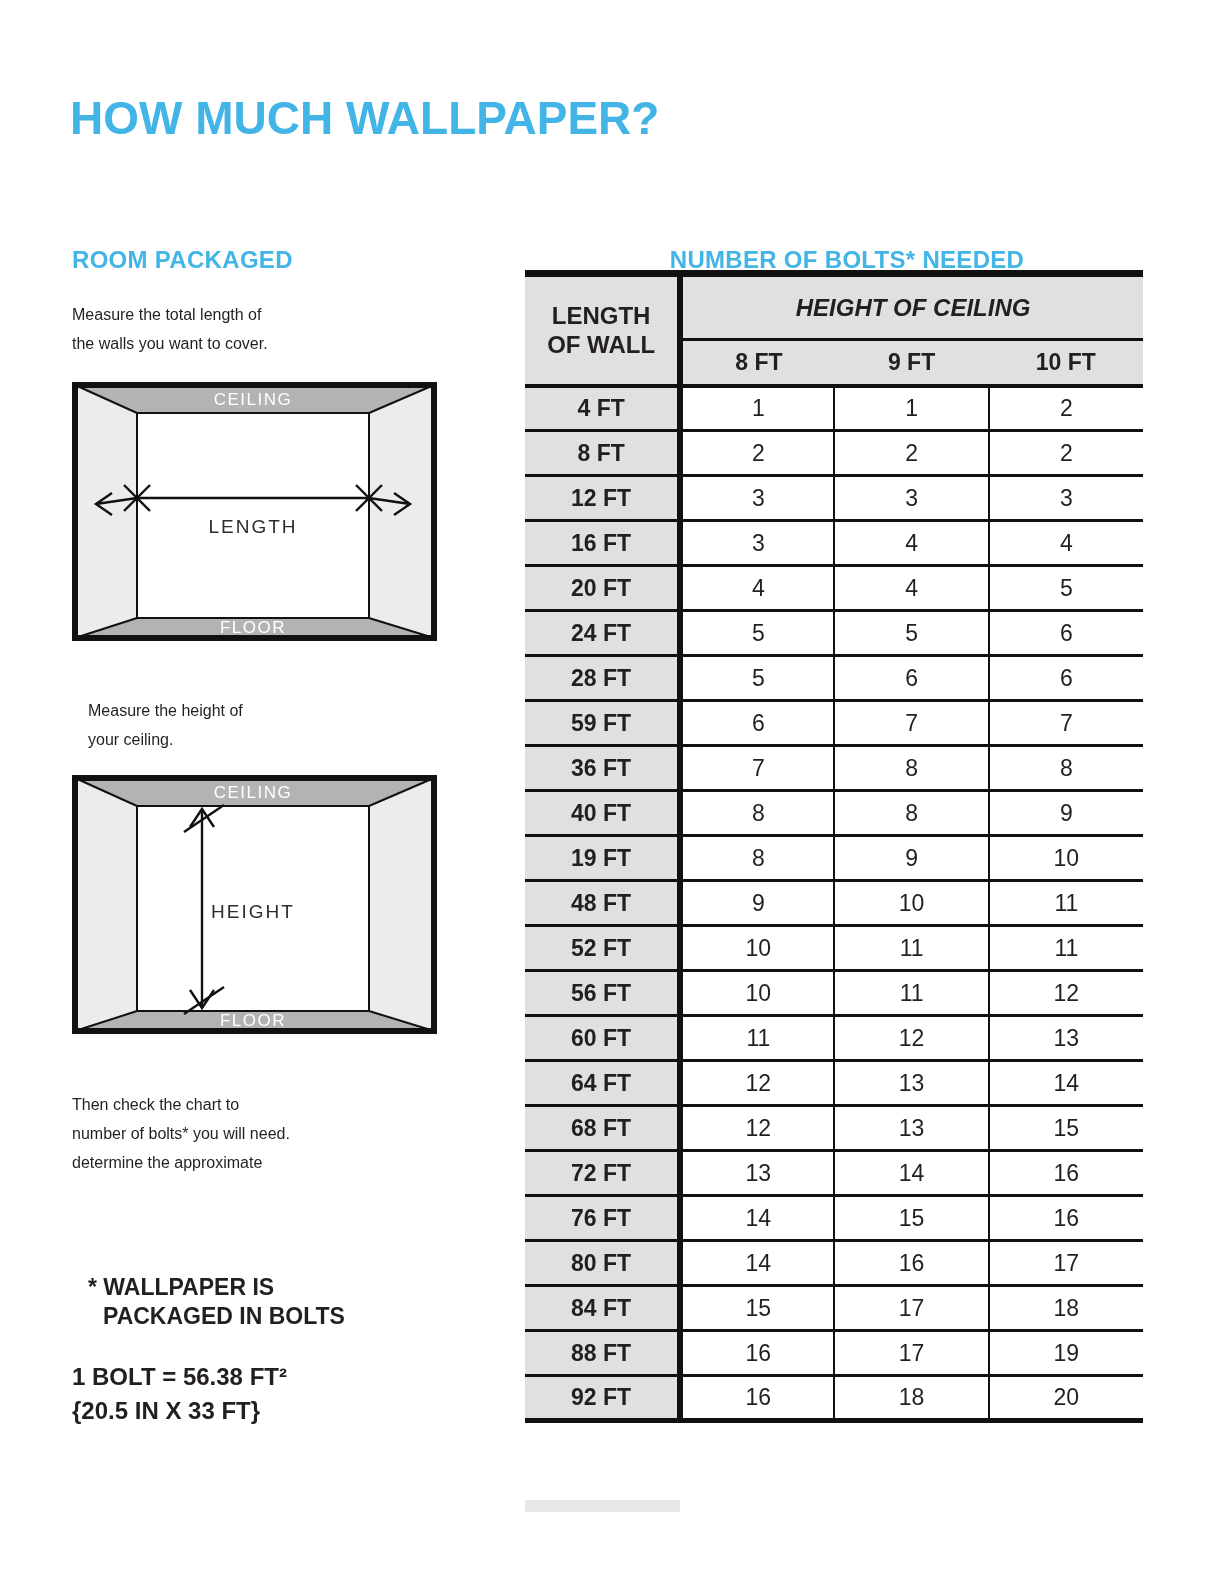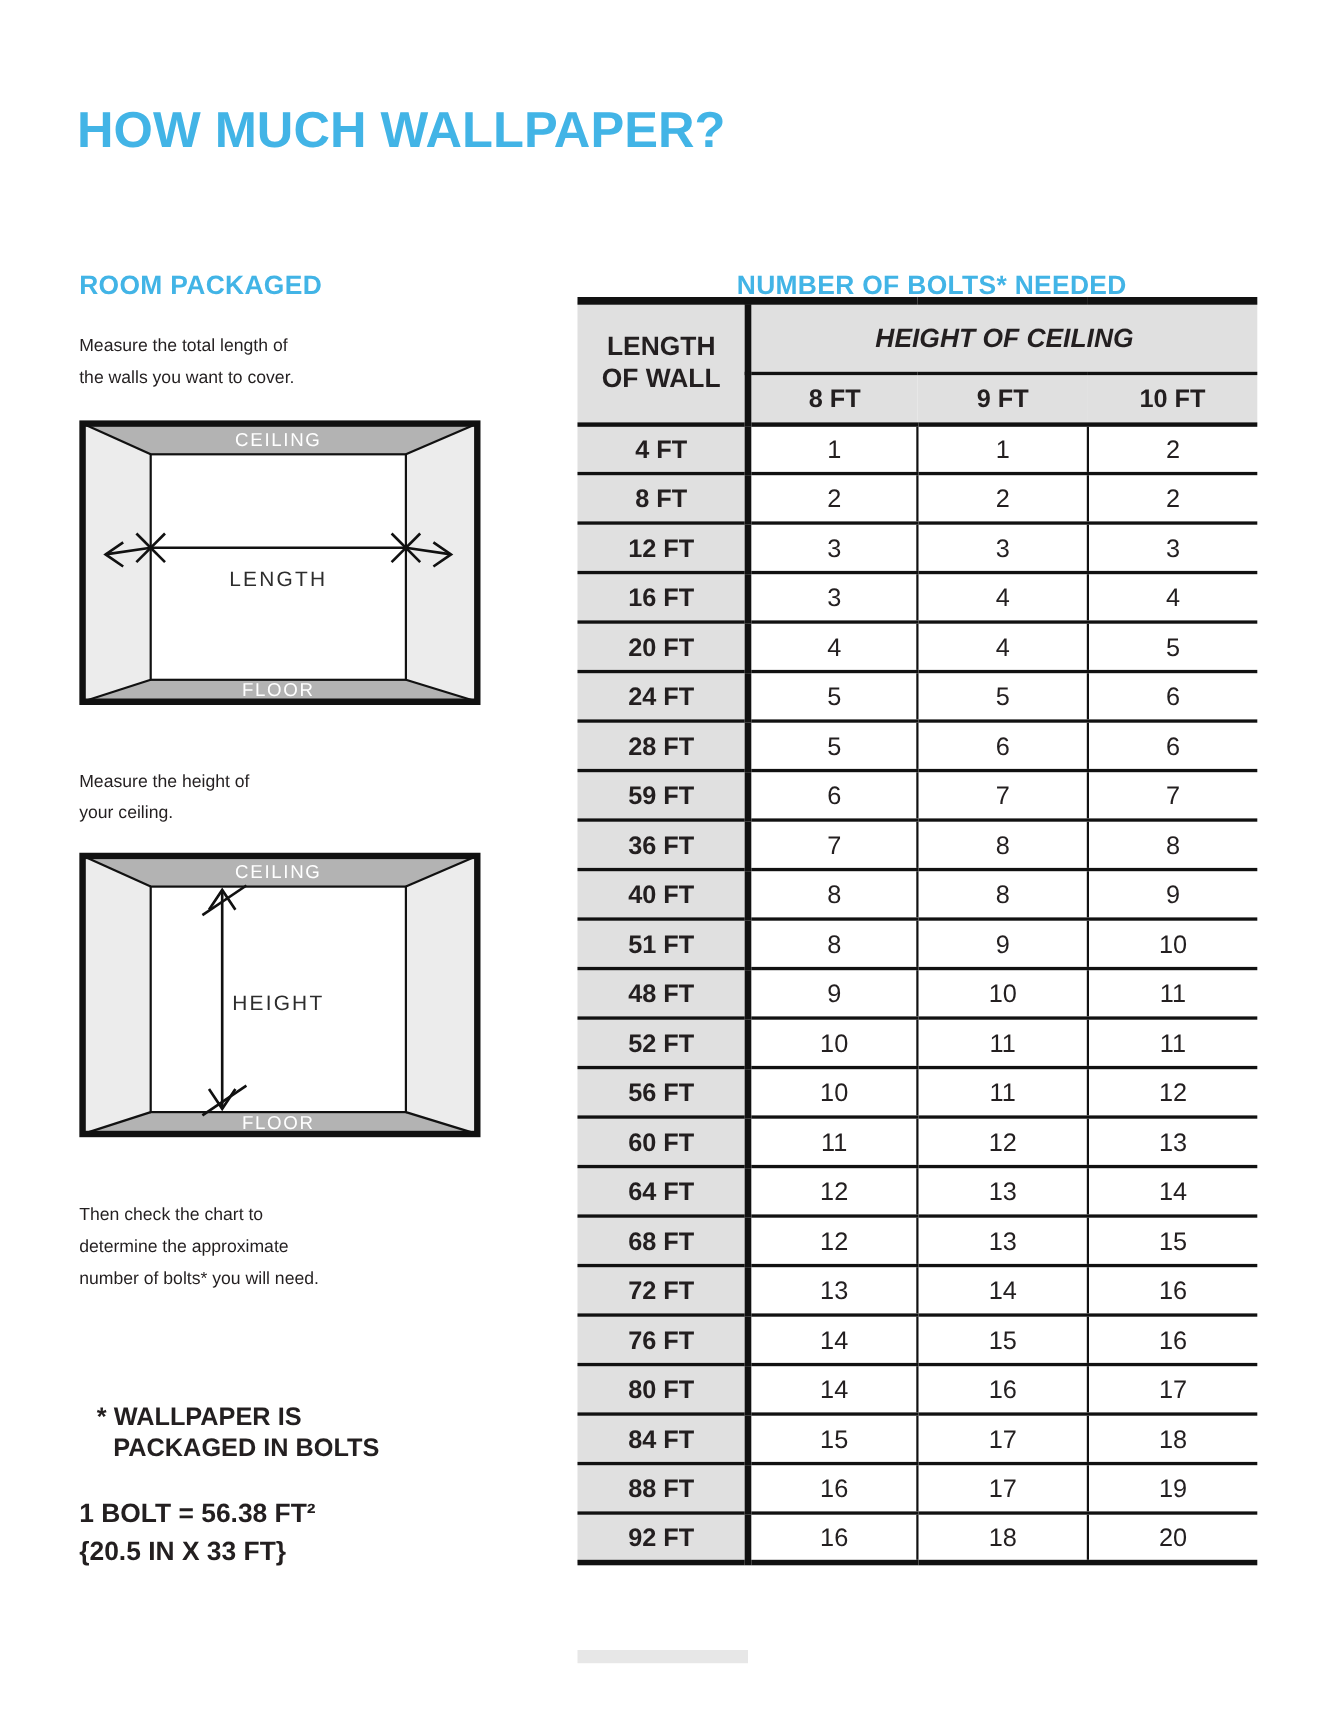--- a/index.html
+++ b/index.html
@@ -21,21 +21,21 @@
     font-size:46px;font-weight:bold;color:var(--accent);
     letter-spacing:0px;white-space:nowrap;
   }
   .section-heading{
     position:absolute;left:72px;top:226px;
     font-size:24px;font-weight:bold;color:var(--accent);letter-spacing:0.3px;
   }
   .para{position:absolute;left:72px;font-size:16px;line-height:29px;}
   .para span{display:block;}
   #para1{top:284px;}
-  #para2{top:680px;}
+  #para2{top:680px;margin-left:16px;}
   #para3{top:1074px;}
   .diagram{position:absolute;left:72px;width:365px;height:259px;}
   #diagram1{top:382px;}
   #diagram2{top:775px;}
   .diagram text{font-family:"Liberation Sans", sans-serif;}
   .room-label{fill:#ffffff;font-size:17px;letter-spacing:1.5px;}
   .dim-label{fill:#2d2d2d;font-size:19px;letter-spacing:2px;}
   .footnote{
     position:absolute;left:72px;top:1250px;
     font-size:23px;font-weight:bold;line-height:29px;
@@ -155,22 +155,22 @@
     <line x1="112" y1="239" x2="152" y2="212"></line>
   </g>
   <text class="room-label" x="181" y="23" text-anchor="middle">CEILING</text>
   <text class="room-label" x="181" y="251" text-anchor="middle">FLOOR</text>
   <text class="dim-label" x="181" y="143" text-anchor="middle">HEIGHT</text>
   <rect x="3" y="3" width="359" height="253" fill="none" stroke="#111" stroke-width="6"></rect>
 </svg>
 
 <p class="para" id="para3">
   <span>Then check the chart to</span>
+  <span>number of bolts* you will need.</span>
   <span>determine the approximate</span>
-  <span>number of bolts* you will need.</span>
 </p>
 
 <p class="footnote">
   <span>* WALLPAPER IS</span>
   <span class="indent">PACKAGED IN BOLTS</span>
 </p>
 
 <p class="bolt-info">
   <span>1 BOLT = 56.38 FT²</span>
   <span>{20.5 IN X 33 FT}</span>
@@ -254,21 +254,21 @@
         <td>8</td>
         <td>8</td>
       </tr>
       <tr>
         <th>40 FT</th>
         <td>8</td>
         <td>8</td>
         <td>9</td>
       </tr>
       <tr>
-        <th>51 FT</th>
+        <th>19 FT</th>
         <td>8</td>
         <td>9</td>
         <td>10</td>
       </tr>
       <tr>
         <th>48 FT</th>
         <td>9</td>
         <td>10</td>
         <td>11</td>
       </tr>

